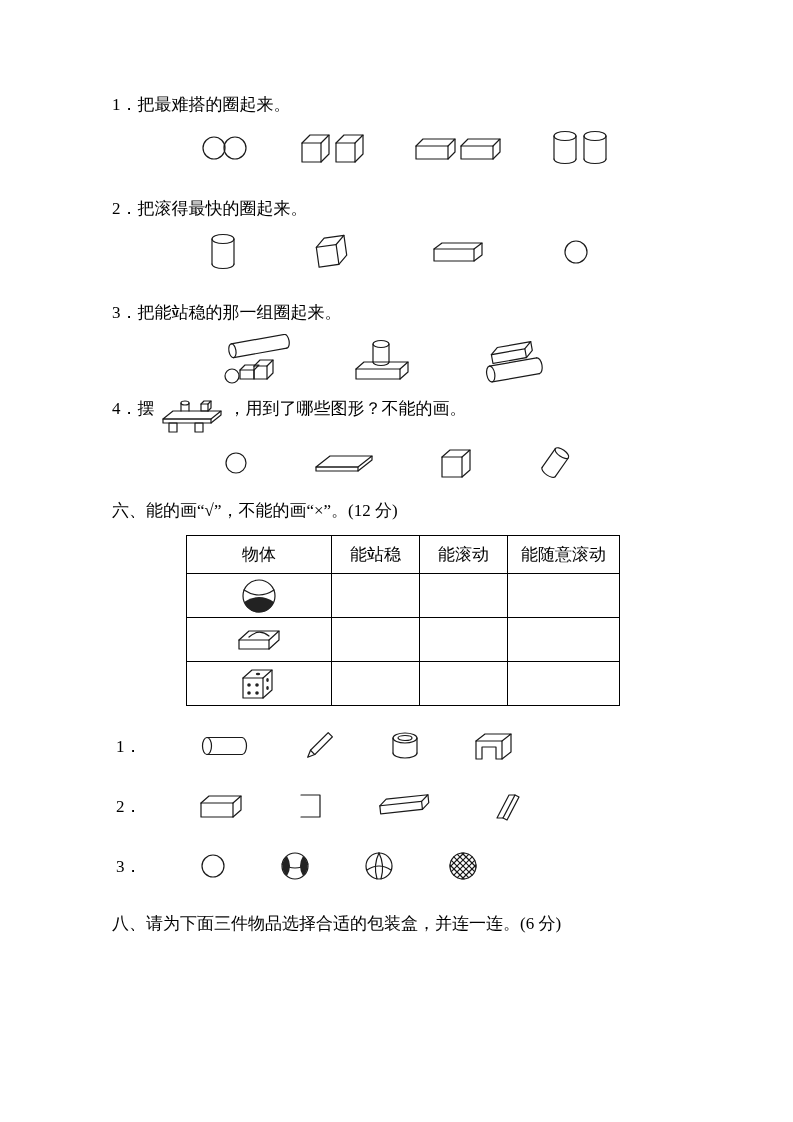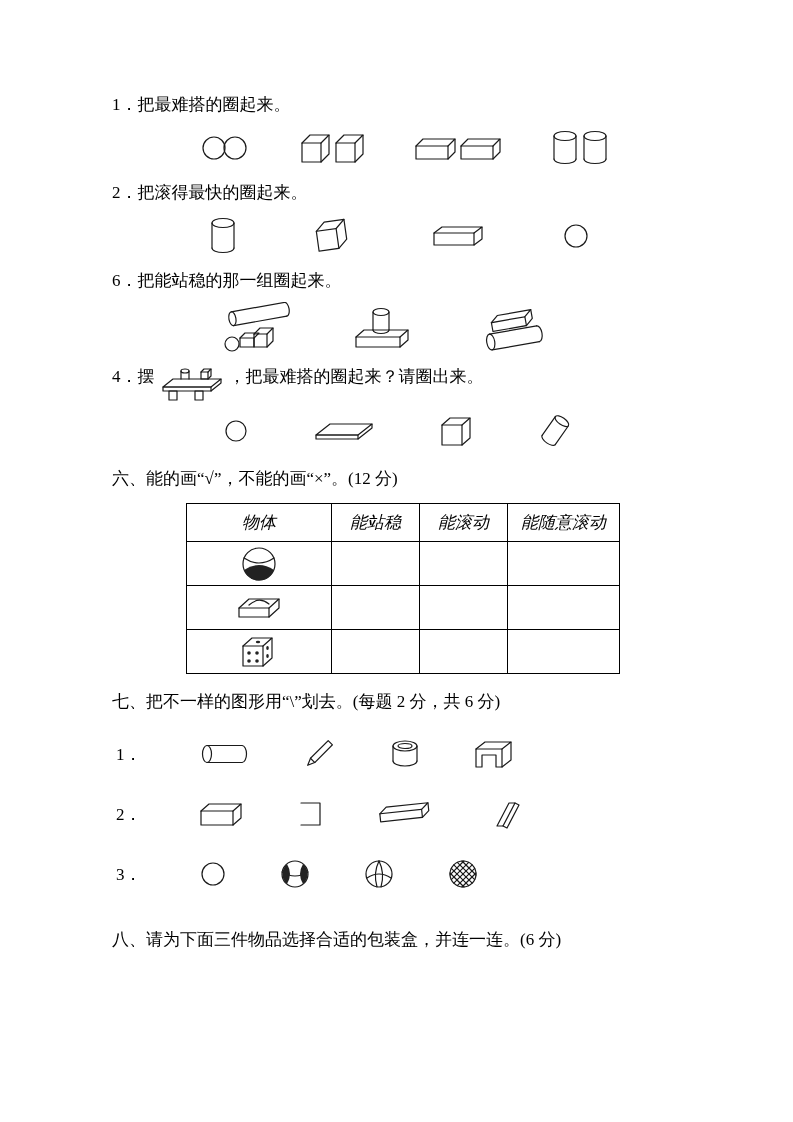--- a/index.html
+++ b/index.html
@@ -10,36 +10,36 @@
     font-size:17px; overflow:hidden; position:relative;
   }
   .content { padding:93px 88px 0 112px; }
   .q-label { line-height:24px; }
   .inline-label { display:flex; line-height:24px; margin-top:10px; }
   .shape-row { display:flex; align-items:center; }
   .r1 { margin:10px 0 6px 88px;  gap:48px; min-height:42px; }
   .r2 { margin:10px 0 6px 98px;  gap:78px; min-height:42px; }
   .r3 { margin:8px  0 4px 112px; gap:60px; min-height:54px; }
   .r4 { margin:8px  0 4px 112px; gap:64px; min-height:40px; }
-  .mt12 { margin-top:12px; }
+  .mt12 { margin-top:28px; }
   .mt16 { margin-top:16px; }
   .sec-title { line-height:24px; }
   
   svg.fig { display:block; }
   svg.fig * { stroke:#1a1a1a; stroke-width:1.2; fill:none; stroke-linejoin:round; stroke-linecap:round; }
   svg.fig .fill { fill:#222; stroke:none; }
   svg.fig text { stroke:none; fill:#000; font-family:"Liberation Serif","DejaVu Serif",serif; }
   
   table.s6 { border-collapse:collapse; margin:12px 0 0 74px; }
   table.s6 th, table.s6 td { border:1px solid #000; text-align:center; vertical-align:middle; font-weight:normal; font-size:17px; }
   table.s6 th:nth-child(1), table.s6 td:nth-child(1) { width:145px; }
   table.s6 th:nth-child(2), table.s6 td:nth-child(2) { width:88px; }
   table.s6 th:nth-child(3), table.s6 td:nth-child(3) { width:88px; }
   table.s6 th:nth-child(4), table.s6 td:nth-child(4) { width:112px;text-align:center; }
-  table.s6 thead tr { height:38px;font-style:italic; }
+  table.s6 thead tr { height:38px; }
   table.s6 tbody tr { height:44px; }
   table.s6 td svg { margin:0 auto; }
   
   .s7-row { display:flex; align-items:center; margin:20px 0 0 4px; gap:54px; min-height:40px; }
   .s7-num { width:30px; flex:0 0 auto; }
 </style>
 </head>
 <body>
 
 <div class="page">
@@ -97,21 +97,21 @@
       <svg class="fig" width="54" height="24">
         <rect x="2" y="9" width="40" height="12"></rect>
           <path d="M2,9 L10,3 L50,3 L42,9"></path>
           <path d="M50,3 L50,15 L42,21"></path>
       </svg>
       <svg class="fig" width="24" height="24">
         <circle cx="12" cy="12" r="11"></circle>
       </svg>
     </div>
 
-    <div class="q-label mt12">6．把能站稳的那一组圈起来。</div>
+    <div class="q-label mt12">3．把能站稳的那一组圈起来。</div>
     <div class="shape-row r3">
       <svg class="fig" width="70" height="52">
         <g transform="rotate(-10 35 12)">
           <ellipse cx="8" cy="12" rx="3.5" ry="7"></ellipse>
             <line x1="8" y1="5" x2="62" y2="5"></line>
             <line x1="8" y1="19" x2="62" y2="19"></line>
             <path d="M62,5 A3.5,7 0 0 1 62,19"></path>
         </g>
         <rect x="30" y="32" width="13" height="13"></rect>
           <path d="M30,32 L36,26 L49,26 L43,32"></path>
@@ -150,21 +150,21 @@
           <path d="M66,14 L66,18 L56,26"></path>
         <rect x="14" y="26" width="8" height="9"></rect>
           <rect x="40" y="26" width="8" height="9"></rect>
         <ellipse cx="30" cy="6" rx="4" ry="2"></ellipse>
           <line x1="26" y1="6" x2="26" y2="14"></line>
           <line x1="34" y1="6" x2="34" y2="14"></line>
         <rect x="46" y="7" width="7" height="7"></rect>
           <path d="M46,7 L49,4 L56,4 L53,7"></path>
           <path d="M56,4 L56,11 L53,14"></path>
       </svg>
-      <span>，把最难搭的圈起来？请圈出来。</span>
+      <span>，用到了哪些图形？不能的画。</span>
     </div>
     <div class="shape-row r4">
       <svg class="fig" width="24" height="24">
         <circle cx="12" cy="12" r="10"></circle>
       </svg>
       <svg class="fig" width="64" height="26">
         <path d="M4,17 L18,6 L60,6 L46,17 Z"></path>
           <path d="M4,17 L46,17 L46,21 L4,21 Z"></path>
           <path d="M60,6 L60,10 L46,21"></path>
       </svg>
@@ -234,21 +234,20 @@
                 <ellipse class="fill" cx="26.5" cy="22" rx="1.3" ry="2"></ellipse>
             </svg>
           </td>
           <td></td>
           <td></td>
           <td></td>
         </tr>
       </tbody>
     </table>
 
-    <div class="sec-title mt16">七、把不一样的图形用“\”划去。(每题 2 分，共 6 分)</div>
 
     <div class="s7-row">
       <span class="s7-num">1．</span>
       <svg class="fig" width="48" height="20">
         <ellipse cx="7" cy="10" rx="4.5" ry="8.5"></ellipse>
           <line x1="7" y1="1.5" x2="42" y2="1.5"></line>
           <line x1="7" y1="18.5" x2="42" y2="18.5"></line>
           <path d="M42,1.5 A4.5,8.5 0 0 1 42,18.5"></path>
       </svg>
       <svg class="fig" width="34" height="36">
@@ -319,16 +318,16 @@
           <line x1="3.3" y1="9.3" x2="20.7" y2="26.7"></line>
           <line x1="2" y1="14" x2="16" y2="28"></line>
         <line x1="15.9" y1="2" x2="2" y2="15.9"></line>
           <line x1="20.7" y1="3.3" x2="3.3" y2="20.7"></line>
           <line x1="24.2" y1="5.8" x2="5.8" y2="24.2"></line>
           <line x1="26.7" y1="9.3" x2="9.3" y2="26.7"></line>
           <line x1="28" y1="14" x2="14" y2="28"></line>
       </svg>
     </div>
 
-    <div class="sec-title" style="margin-top:34px;">八、请为下面三件物品选择合适的包装盒，并连一连。(6 分)</div>
+    <div class="sec-title" style="margin-top:26px;">八、请为下面三件物品选择合适的包装盒，并连一连。(6 分)</div>
 
   </div>
 </div>
 
 </body></html>

